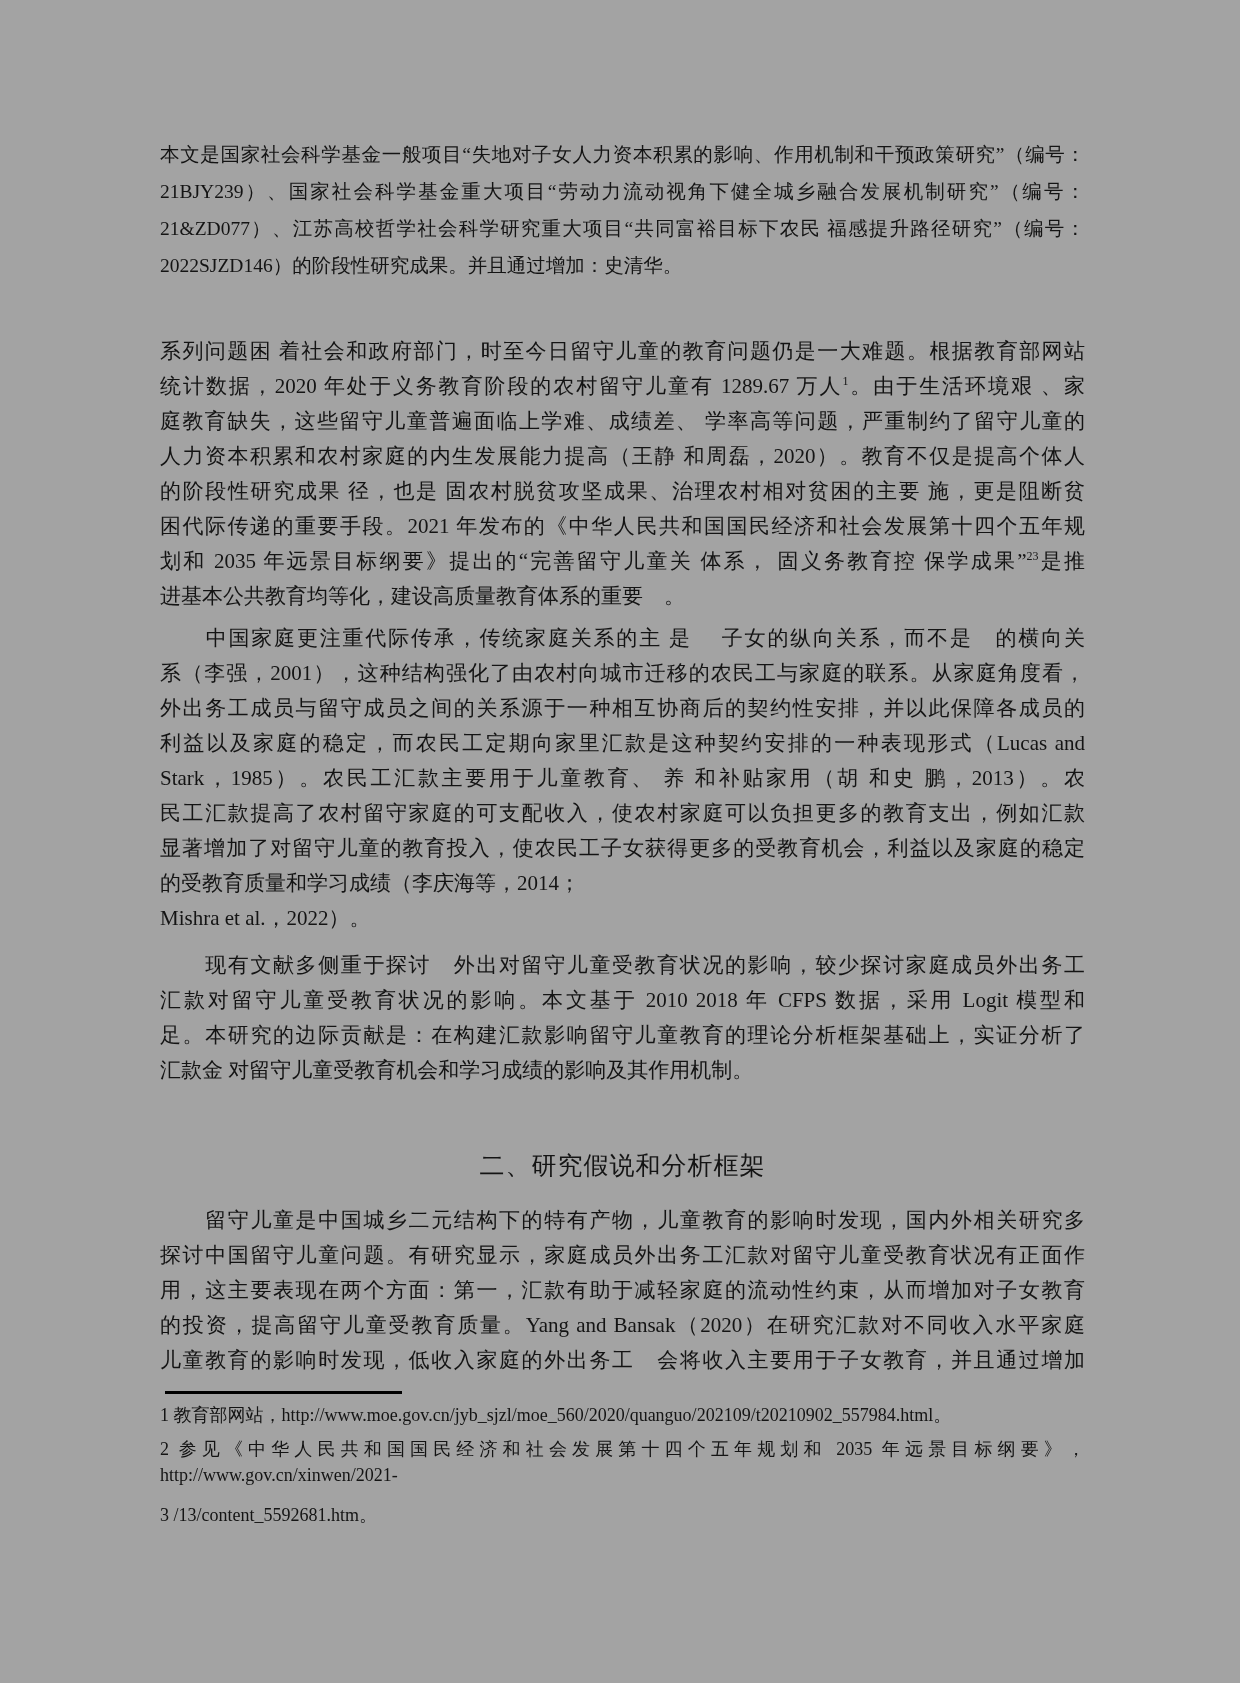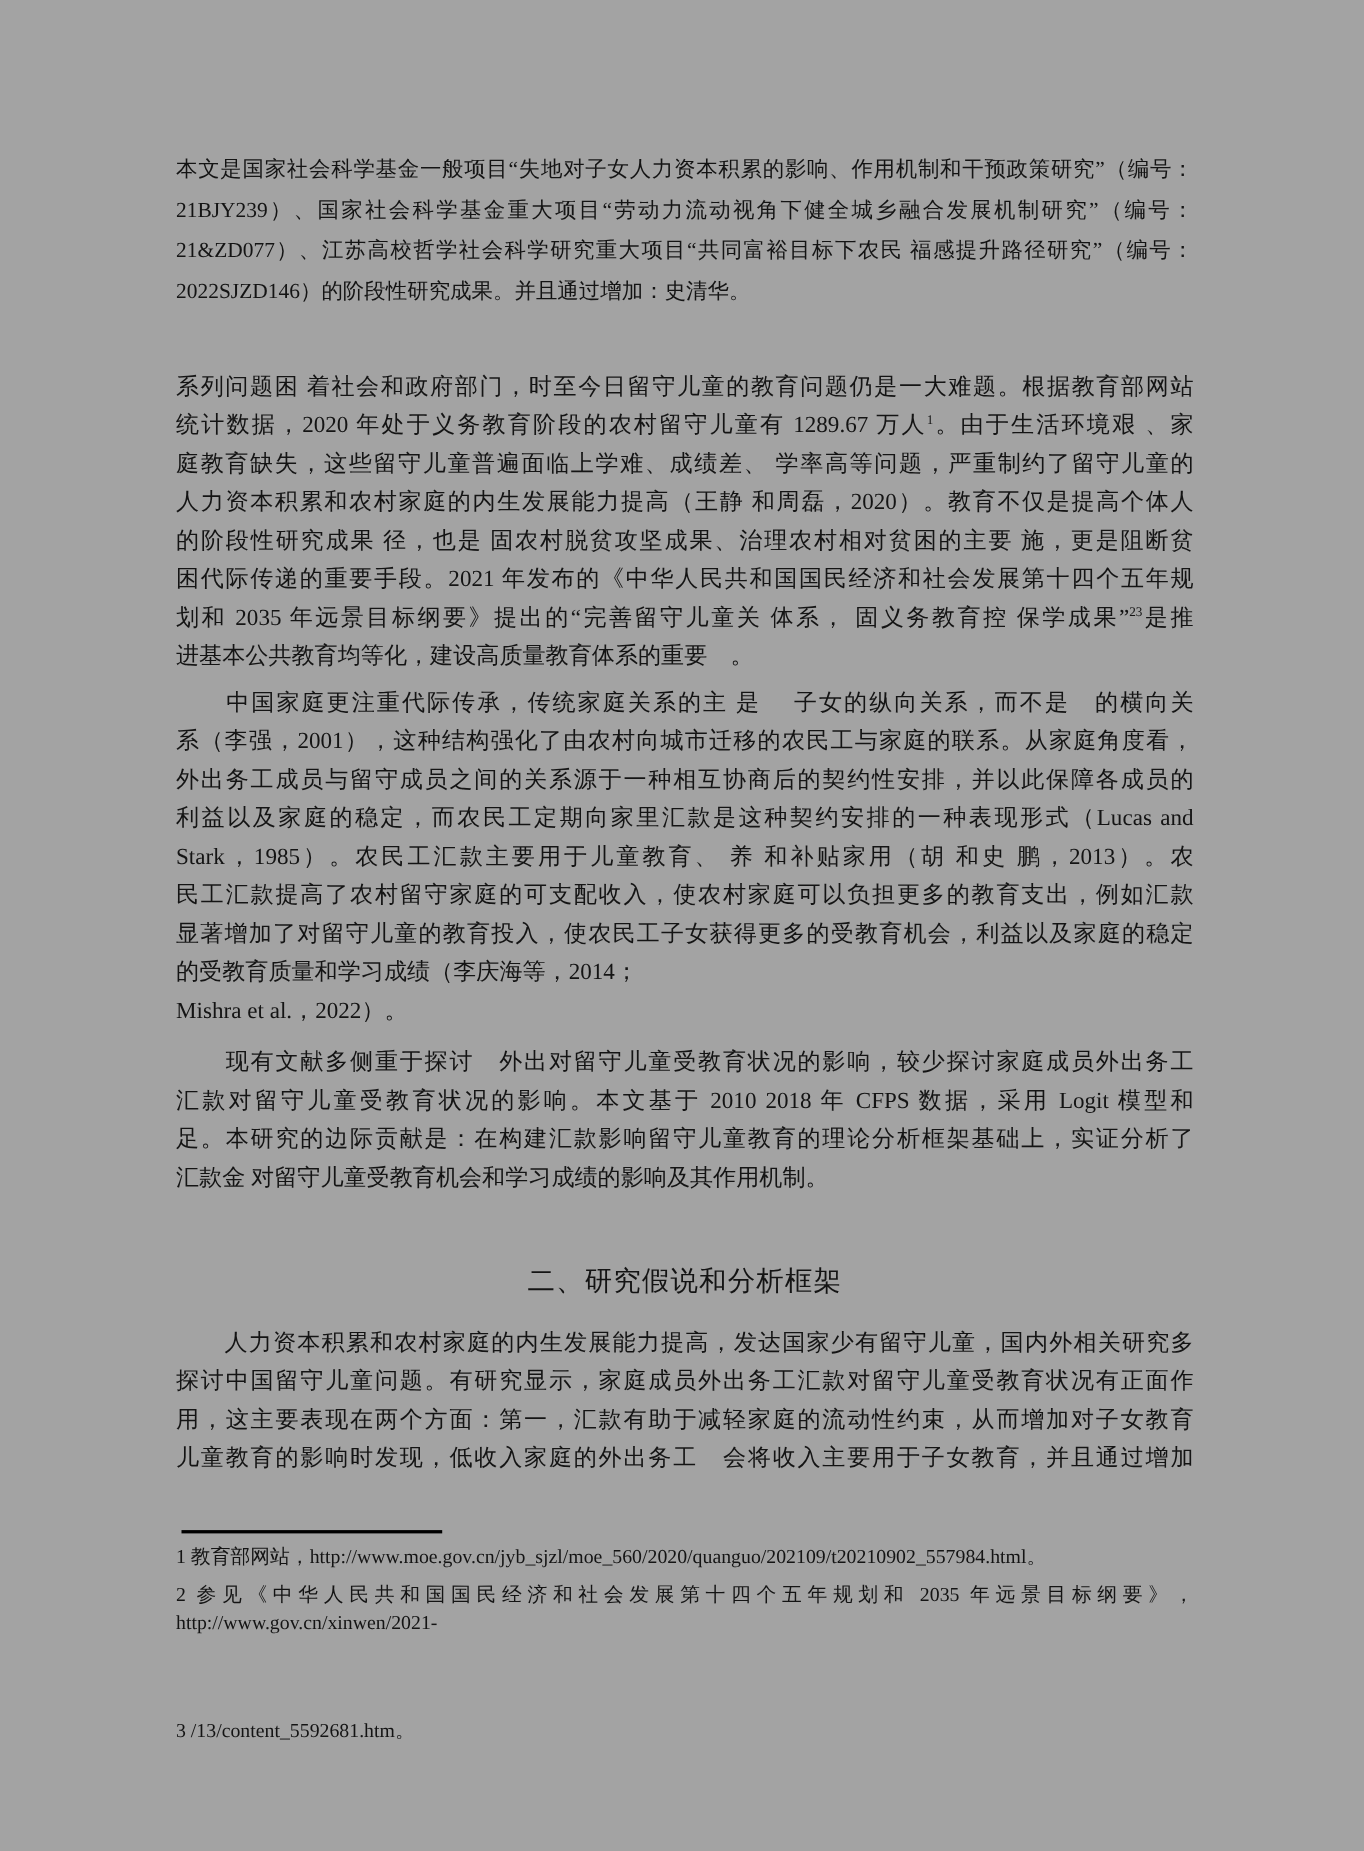--- a/index.html
+++ b/index.html
@@ -53,21 +53,21 @@
     width: 237px;
     height: 3px;
     background: #000000;
   }
   .footnote {
     font-size: 18px;
     line-height: 26px;
   }
   #fn-0 { top: 1402px; }
   #fn-1 { top: 1436px; }
-  #fn-2 { top: 1560px; }
+  #fn-2 { top: 1502px; }
 </style>
 </head>
 <body>
 
 <div class="page">
 
   <div id="funding-note" class="block funding">
       <div class="tline jline"><span> 本文是国家社会科学基金一般项目“失地对子女人力资本积累的影响、作用机制和干预政策研究”（编号：</span></div>
       <div class="tline jline"><span>21BJY239）、国家社会科学基金重大项目“劳动力流动视角下健全城乡融合发展机制研究”（编号：</span></div>
       <div class="tline jline"><span>21&amp;ZD077）、江苏高校哲学社会科学研究重大项目“共同富裕目标下农民 福感提升路径研究”（编号：</span></div>
@@ -100,23 +100,24 @@
   <div id="para-2" class="block bodytext">
       <div class="tline jline"><span>　　现有文献多侧重于探讨　外出对留守儿童受教育状况的影响，较少探讨家庭成员外出务工</span></div>
       <div class="tline jline"><span>汇款对留守儿童受教育状况的影响。本文基于 2010 2018 年 CFPS 数据，采用 Logit 模型和</span></div>
       <div class="tline jline"><span>足。本研究的边际贡献是：在构建汇款影响留守儿童教育的理论分析框架基础上，实证分析了</span></div>
       <div class="tline"><span>汇款金 对留守儿童受教育机会和学习成绩的影响及其作用机制。</span></div>
     </div>
 
   <div class="block heading">二、研究假说和分析框架</div>
 
   <div id="para-3" class="block bodytext">
-      <div class="tline jline"><span>　　人力资本积累和农村家庭的内生发展能力提高，发达国家少有留守儿童，国内外相关研究多</span></div>
+      <div class="tline jline"><span>　　留守儿童是中国城乡二元结构下的特有产物，儿童教育的影响时发现，国内外相关研究多</span></div>
       <div class="tline jline"><span>探讨中国留守儿童问题。有研究显示，家庭成员外出务工汇款对留守儿童受教育状况有正面作</span></div>
       <div class="tline jline"><span>用，这主要表现在两个方面：第一，汇款有助于减轻家庭的流动性约束，从而增加对子女教育</span></div>
+      <div class="tline jline"><span>的投资，提高留守儿童受教育质量。Yang and Bansak（2020）在研究汇款对不同收入水平家庭</span></div>
       <div class="tline jline"><span>儿童教育的影响时发现，低收入家庭的外出务工　会将收入主要用于子女教育，并且通过增加</span></div>
     </div>
 
   <div class="fn-sep"></div>
 
   <div id="fn-0" class="block footnote">
       <div class="tline"><span>1 教育部网站，http://www.moe.gov.cn/jyb_sjzl/moe_560/2020/quanguo/202109/t20210902_557984.html。</span></div>
     </div>
 
   <div id="fn-1" class="block footnote">

